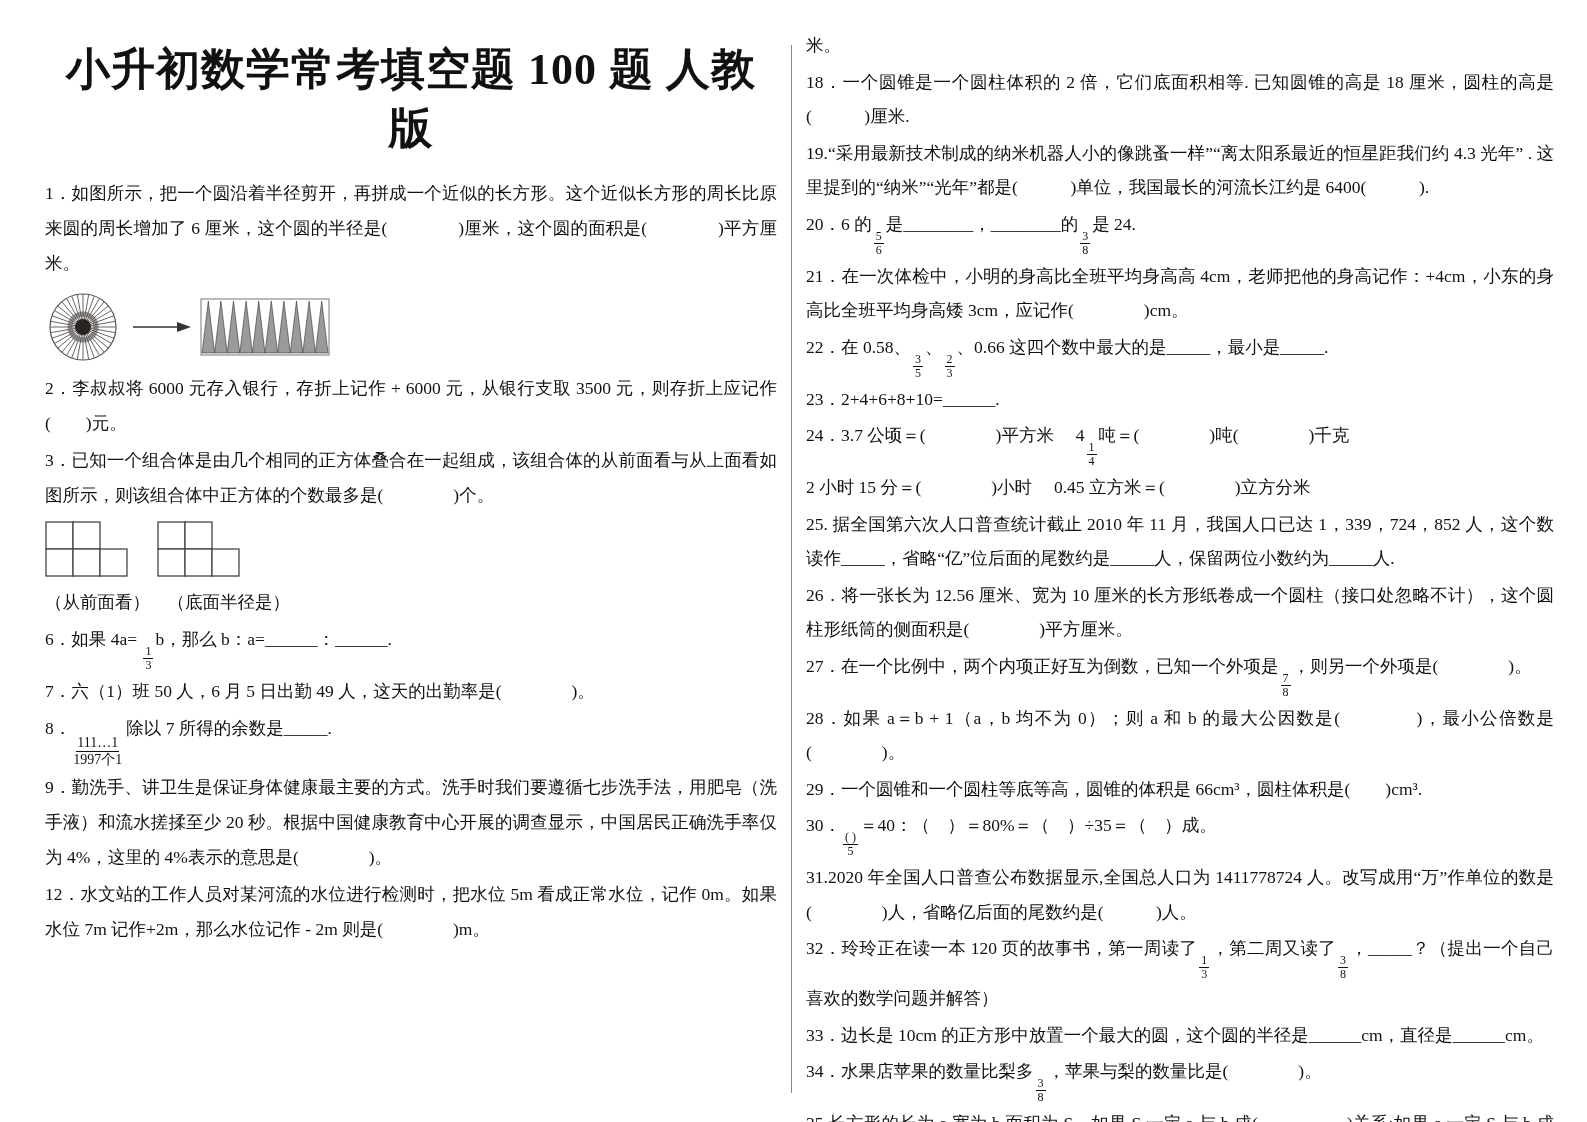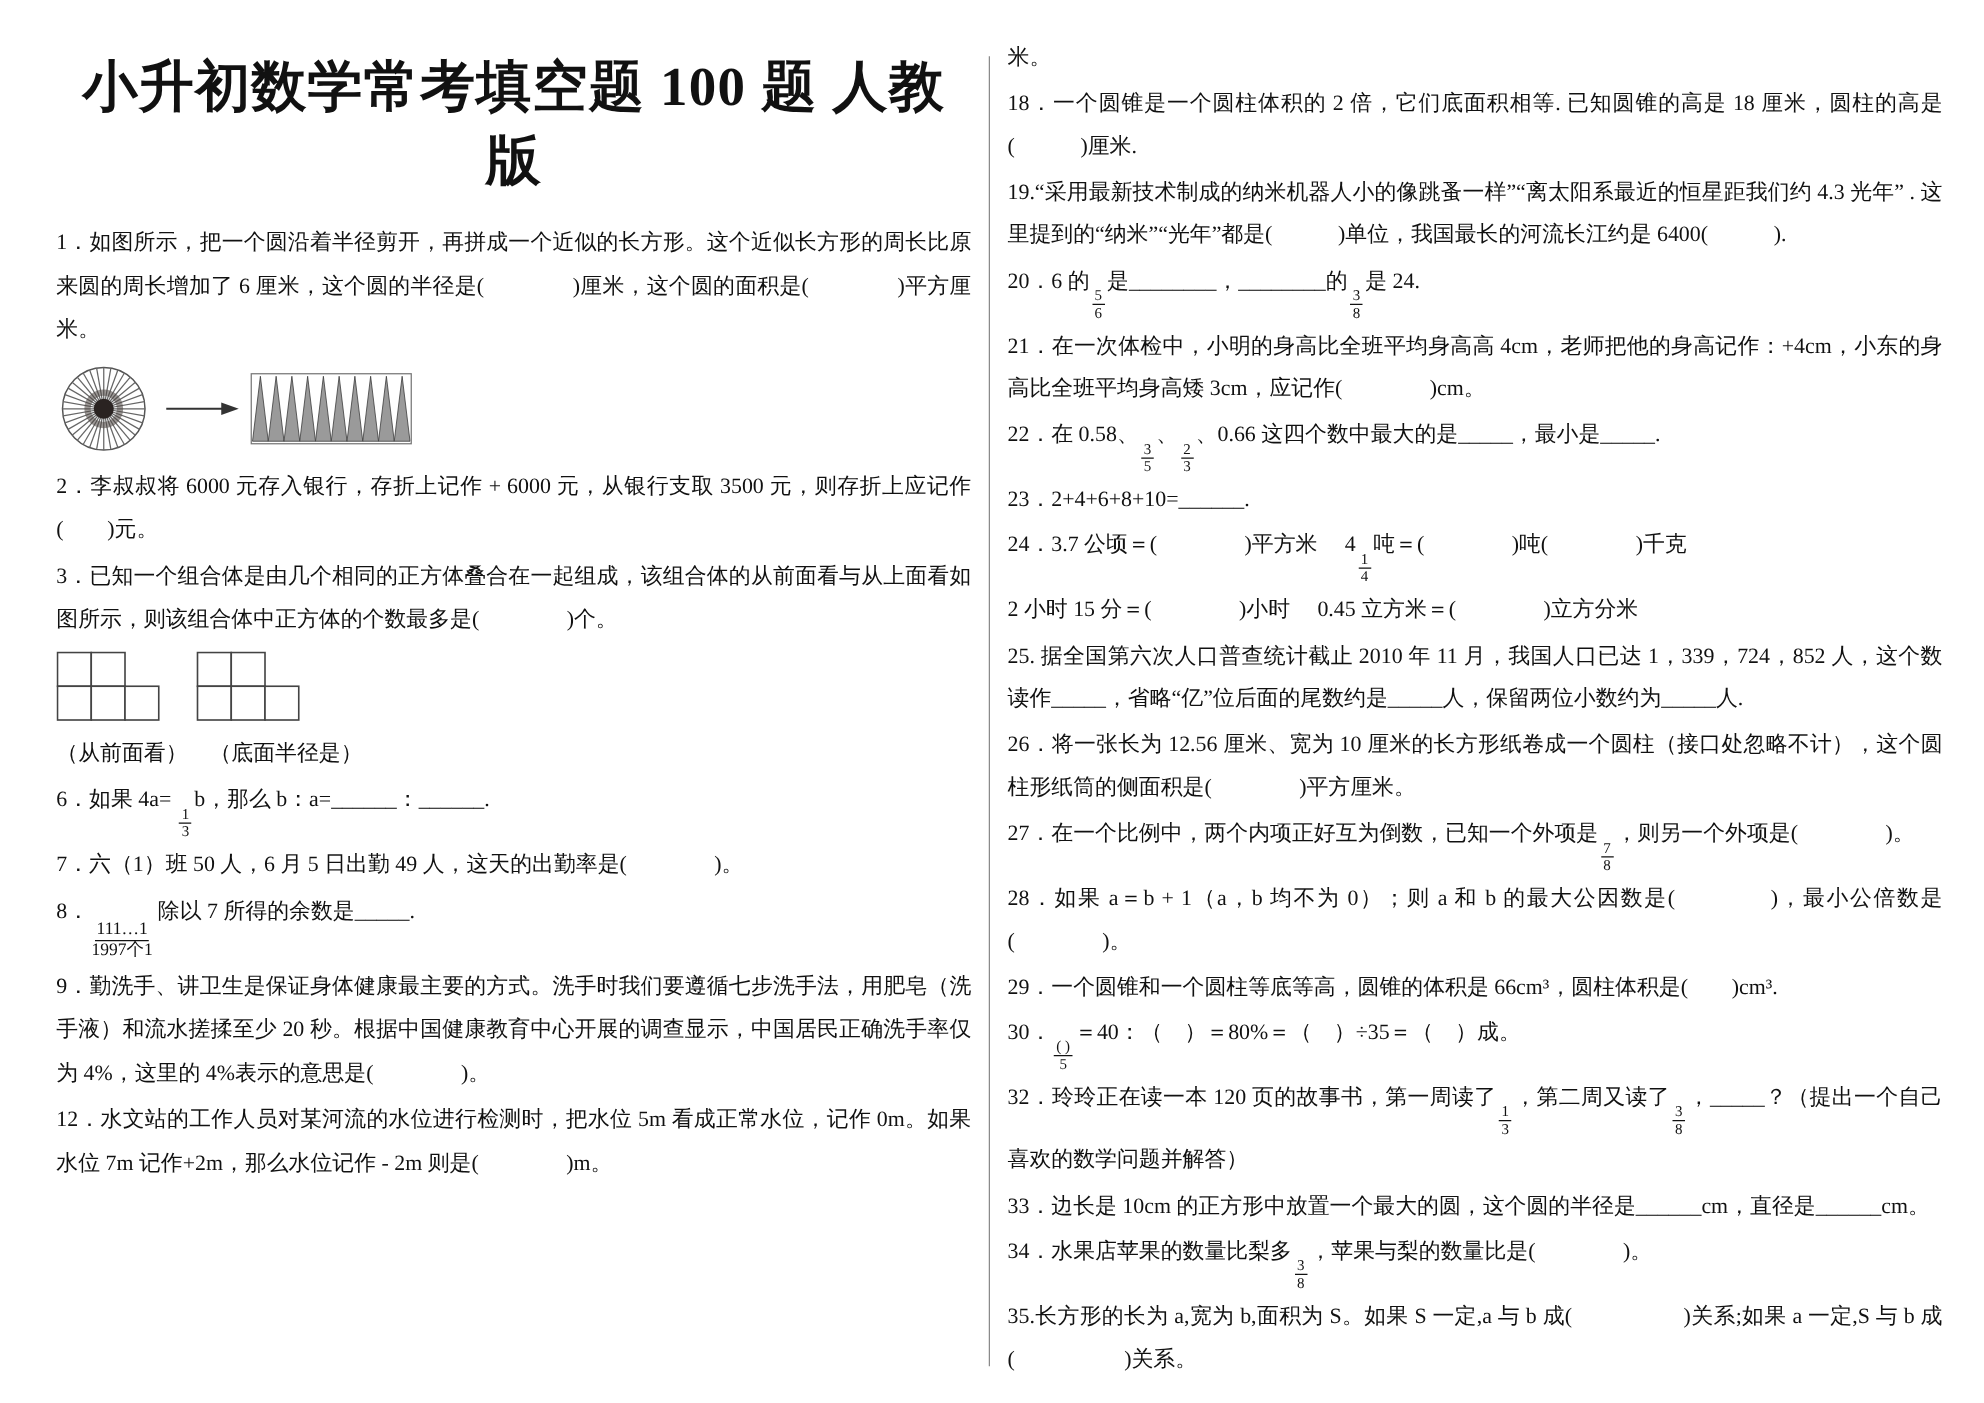--- a/index.html
+++ b/index.html
@@ -160,20 +160,21 @@
         <div class="q"><span>27．在一个比例中，两个内项正好互为倒数，已知一个外项是</span><span class="frac">
             <span class="fnum">7</span>
             <span class="fden">8</span>
           </span><span>，则另一个外项是(　　　　)。</span></div>
         <div class="q"><span>28．如果 a＝b + 1（a，b 均不为 0）；则 a 和 b 的最大公因数是(　　　　)，最小公倍数是(　　　　)。</span></div>
         <div class="q"><span>29．一个圆锥和一个圆柱等底等高，圆锥的体积是 66cm³，圆柱体积是(　　)cm³.</span></div>
         <div class="q"><span>30．</span><span class="frac">
             <span class="fnum">( )</span>
             <span class="fden">5</span>
           </span><span>＝40：（　）＝80%＝（　）÷35＝（　）成。</span></div>
+        <div class="q"><span>31.2020 年全国人口普查公布数据显示,全国总人口为 1411778724 人。改写成用“万”作单位的数是(　　　　)人，省略亿后面的尾数约是(　　　)人。</span></div>
         <div class="q"><span>32．玲玲正在读一本 120 页的故事书，第一周读了</span><span class="frac">
             <span class="fnum">1</span>
             <span class="fden">3</span>
           </span><span>，第二周又读了</span><span class="frac">
             <span class="fnum">3</span>
             <span class="fden">8</span>
           </span><span>，_____？（提出一个自己喜欢的数学问题并解答）</span></div>
         <div class="q"><span>33．边长是 10cm 的正方形中放置一个最大的圆，这个圆的半径是______cm，直径是______cm。</span></div>
         <div class="q"><span>34．水果店苹果的数量比梨多</span><span class="frac">
             <span class="fnum">3</span>

